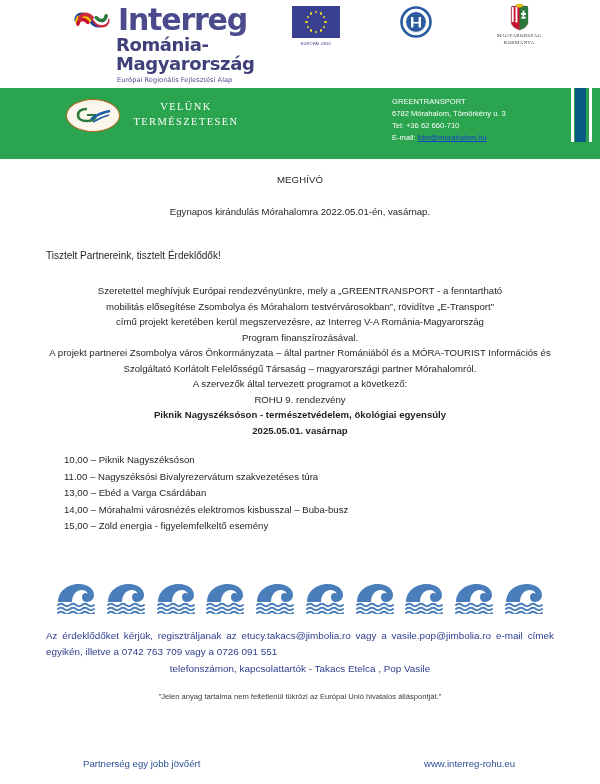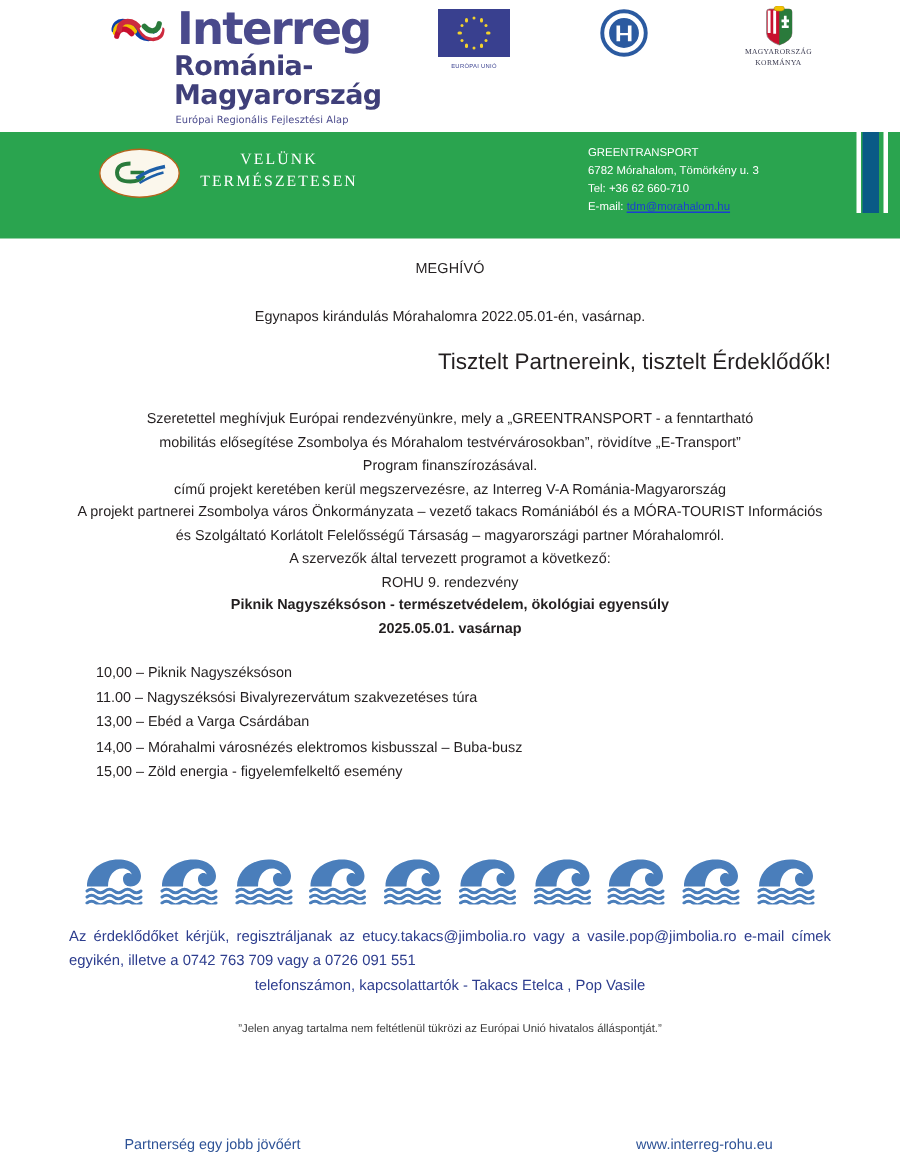--- a/index.html
+++ b/index.html
@@ -210,23 +210,23 @@
     font-size: 9.6px;
     margin-top: 15px;
     letter-spacing: 0.1px;
   }
   .lead {
     text-align: center;
     font-size: 9.6px;
     margin-top: 21px;
   }
   .salutation {
-    text-align: right;
-    font-size: 15px;
-    margin-top: 16px;
+    text-align: left;
+    font-size: 10px;
+    margin-top: 33px;
   }
   .para {
     text-align: center;
     font-size: 9.6px;
     margin-top: 22px;
     line-height: 1.62;
   }
   .para .ln { display: block; }
   .para-tight {
     text-align: center;
@@ -400,26 +400,26 @@
 
   <div class="title">MEGHÍVÓ</div>
 
   <div class="lead">Egynapos kirándulás Mórahalomra 2022.05.01-én, vasárnap.</div>
 
   <div class="salutation">Tisztelt Partnereink, tisztelt Érdeklődők!</div>
 
   <div class="para">
     <span class="ln">Szeretettel meghívjuk Európai rendezvényünkre, mely a „GREENTRANSPORT - a fenntartható</span>
     <span class="ln">mobilitás elősegítése Zsombolya és Mórahalom testvérvárosokban”, rövidítve „E-Transport”</span>
+    <span class="ln">című projekt keretében kerül megszervezésre, az Interreg V-A Románia-Magyarország</span>
     <span class="ln">Program finanszírozásával.</span>
-    <span class="ln">című projekt keretében kerül megszervezésre, az Interreg V-A Románia-Magyarország</span>
   </div>
 
   <div class="para-tight">
-    <span class="ln">A projekt partnerei Zsombolya város Önkormányzata – vezető takacs Romániából és a</span>
+    <span class="ln">A projekt partnerei Zsombolya város Önkormányzata – által partner Romániából és a</span>
     <span class="ln">MÓRA-TOURIST Információs és Szolgáltató Korlátolt Felelősségű Társaság – magyarországi</span>
     <span class="ln">partner Mórahalomról.</span>
   </div>
 
   <div class="para-tight">A szervezők által tervezett programot a következő:</div>
   <div class="para-tight">ROHU 9. rendezvény</div>
   <div class="para-tight bold-line">Piknik Nagyszéksóson - természetvédelem, ökológiai egyensúly</div>
   <div class="para-tight bold-line">2025.05.01. vasárnap</div>
 
   <div class="schedule">

